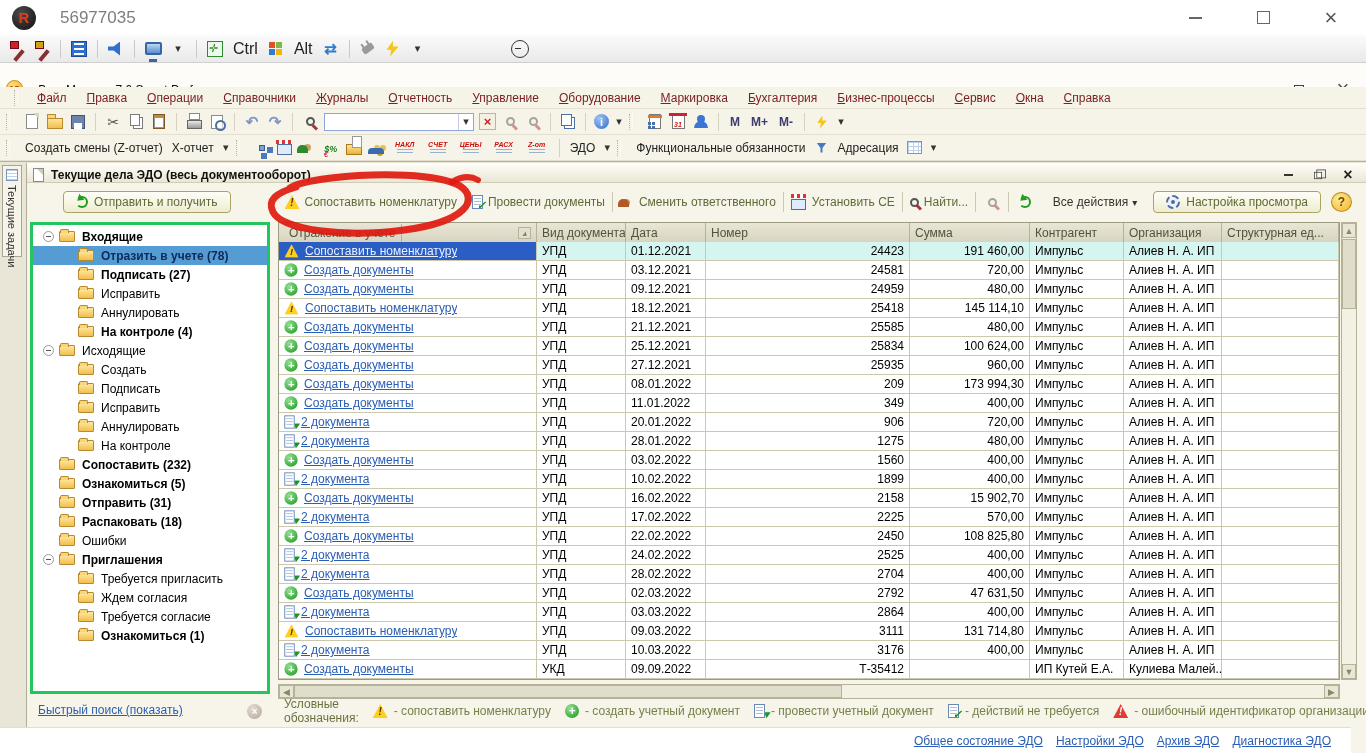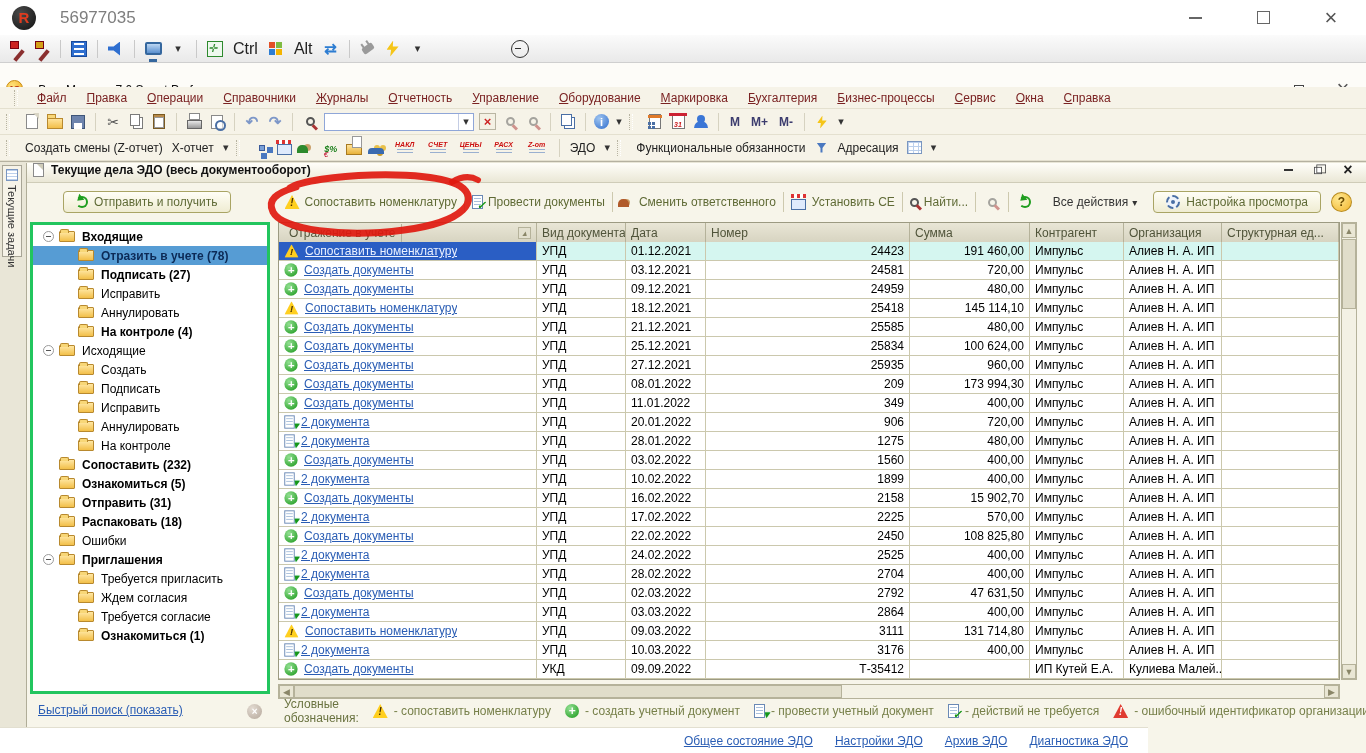--- a/index.html
+++ b/index.html
@@ -117,21 +117,21 @@
 .i-funnel{width:10px;height:10px;background:#4a78c0;clip-path:polygon(0 0,100% 0,60% 55%,60% 100%,40% 100%,40% 55%)}
 .i-funnel::after{content:"";position:absolute;right:-1px;bottom:0;width:6px;height:6px;border-radius:50%;background:#d33}
 .i-sheet{width:15px;height:13px;background:#fff;border:1px solid #7a96c0;background-image:linear-gradient(#bcd0ec 1px,transparent 1px),linear-gradient(90deg,#bcd0ec 1px,transparent 1px);background-size:5px 4px}
 
 
 .mdi{position:absolute;left:0;top:161px;width:1366px;height:592px;background:#e9e6d7;border-top:1px solid #b5b1a0}
 .win{position:absolute;left:26px;top:163px;width:1340px;height:590px;background:#f7f5ea;border-left:1px solid #b0ad98}
 .docktab{position:absolute;left:2px;top:165px;width:20px;height:92px;background:#f6f3e8;border:1px solid #a8a596;display:flex;flex-direction:column;align-items:center;padding-top:3px;gap:4px}
 .dock-ic{width:12px;height:12px;background:#fff;border:1px solid #7a96c0;background-image:linear-gradient(#bcd0ec 1px,transparent 1px);background-size:100% 3px;flex:none}
 .dock-txt{writing-mode:vertical-rl;font-size:11px;color:#333;white-space:nowrap}
-.wtitle{position:relative;height:20px;background:linear-gradient(#fffef9,#eae7d6);border-bottom:1px solid #cfccb8;display:flex;align-items:flex-start;padding-left:6px}
+.wtitle{position:relative;height:20px;background:linear-gradient(#fffef9,#eae7d6);border-bottom:1px solid #cfccb8;display:flex;align-items:flex-end;padding-left:6px}
 .wpage{width:11px;height:14px;background:#fff;border:1px solid #8a8a8a;position:relative;flex:none}
 .wpage::after{content:"";position:absolute;right:0;top:0;border:3px solid #cfccb8;border-left-color:transparent;border-bottom-color:transparent}
 .wtitle-text{margin-left:7px;font-weight:bold;font-size:12px;color:#111}
 .wbtns{margin-left:auto;display:flex;gap:14px;margin-right:10px;align-items:center}
 .wb{width:16px;height:14px;display:flex;align-items:center;justify-content:center;cursor:pointer}
 .wb .mini{width:9px;height:2px;background:#333}
 .wb .restorei{transform:scale(.8)}
 .wb.close::before{content:"×";font-size:16px;font-weight:bold;color:#222}
 
 .wtool{position:relative;height:38px;display:flex;align-items:center}
@@ -197,21 +197,21 @@
 .hscroll{position:absolute;left:278px;top:684px;width:1062px;height:15px;background:#f3f1e4;border:1px solid #b5b29a;display:flex;align-items:stretch}
 .hthumb{width:548px;background:#e0ddca;border:1px solid #b5b29a}
 .hscroll .spacer{flex:1}
 .hscroll .sbtn{height:auto;width:15px}
 
 
 .legend{position:absolute;left:0;top:699px;width:1366px;height:24px;display:flex;align-items:center;color:#77804a}
 .legend .lprefix{margin-left:247px}
 .legend-title{margin-left:22px;color:#6a7340}
 .litem{display:inline-flex;align-items:center;gap:6px;margin-left:14px;white-space:nowrap}
-.footer{position:absolute;left:0;top:727px;width:1148px;height:26px;background:#fff;border-top:1px solid #e2dfd0;display:flex;align-items:center;justify-content:flex-end;gap:22px;padding-right:20px}
+.footer{position:absolute;left:0;top:727px;width:1351px;height:26px;background:#fff;border-top:1px solid #e2dfd0;display:flex;align-items:center;justify-content:flex-end;gap:13px;padding-right:20px}
 .flink{color:#2a5db4;text-decoration:underline;cursor:pointer;white-space:nowrap}
 
 
 #annotation{position:absolute;left:252px;top:166px;width:236px;height:78px;pointer-events:none;z-index:50}
 </style>
 </head>
 <body>
 
 <div id="root">
 

